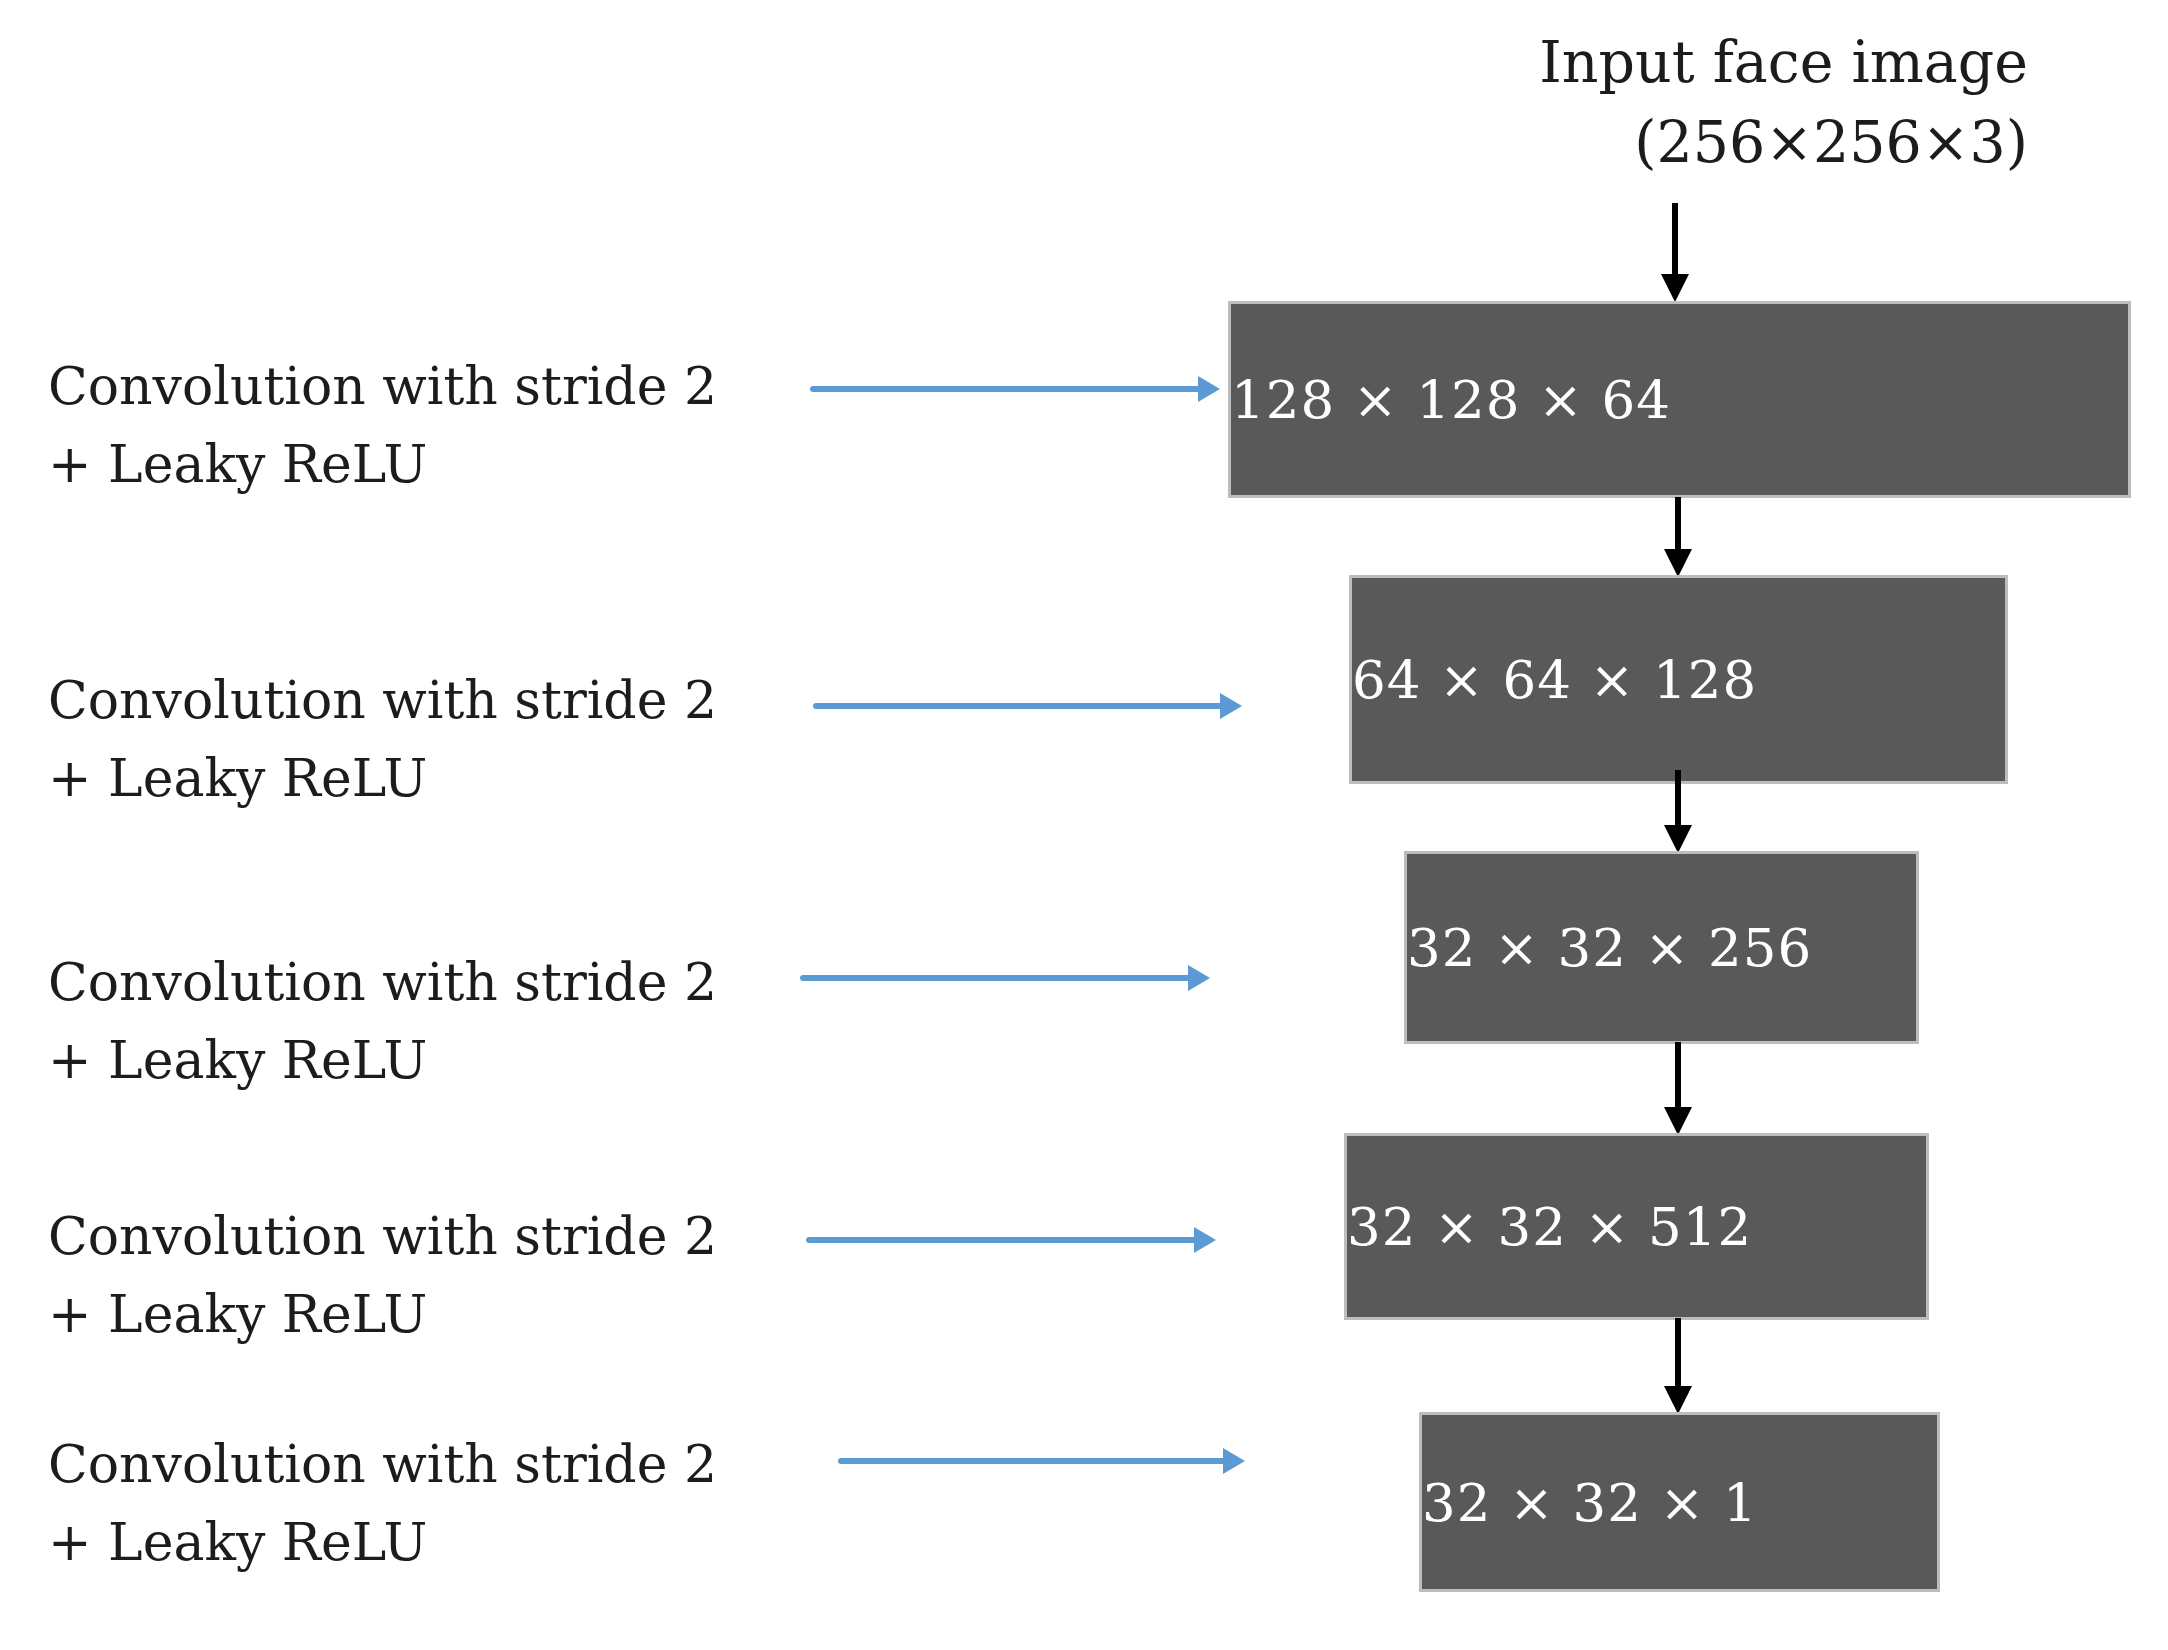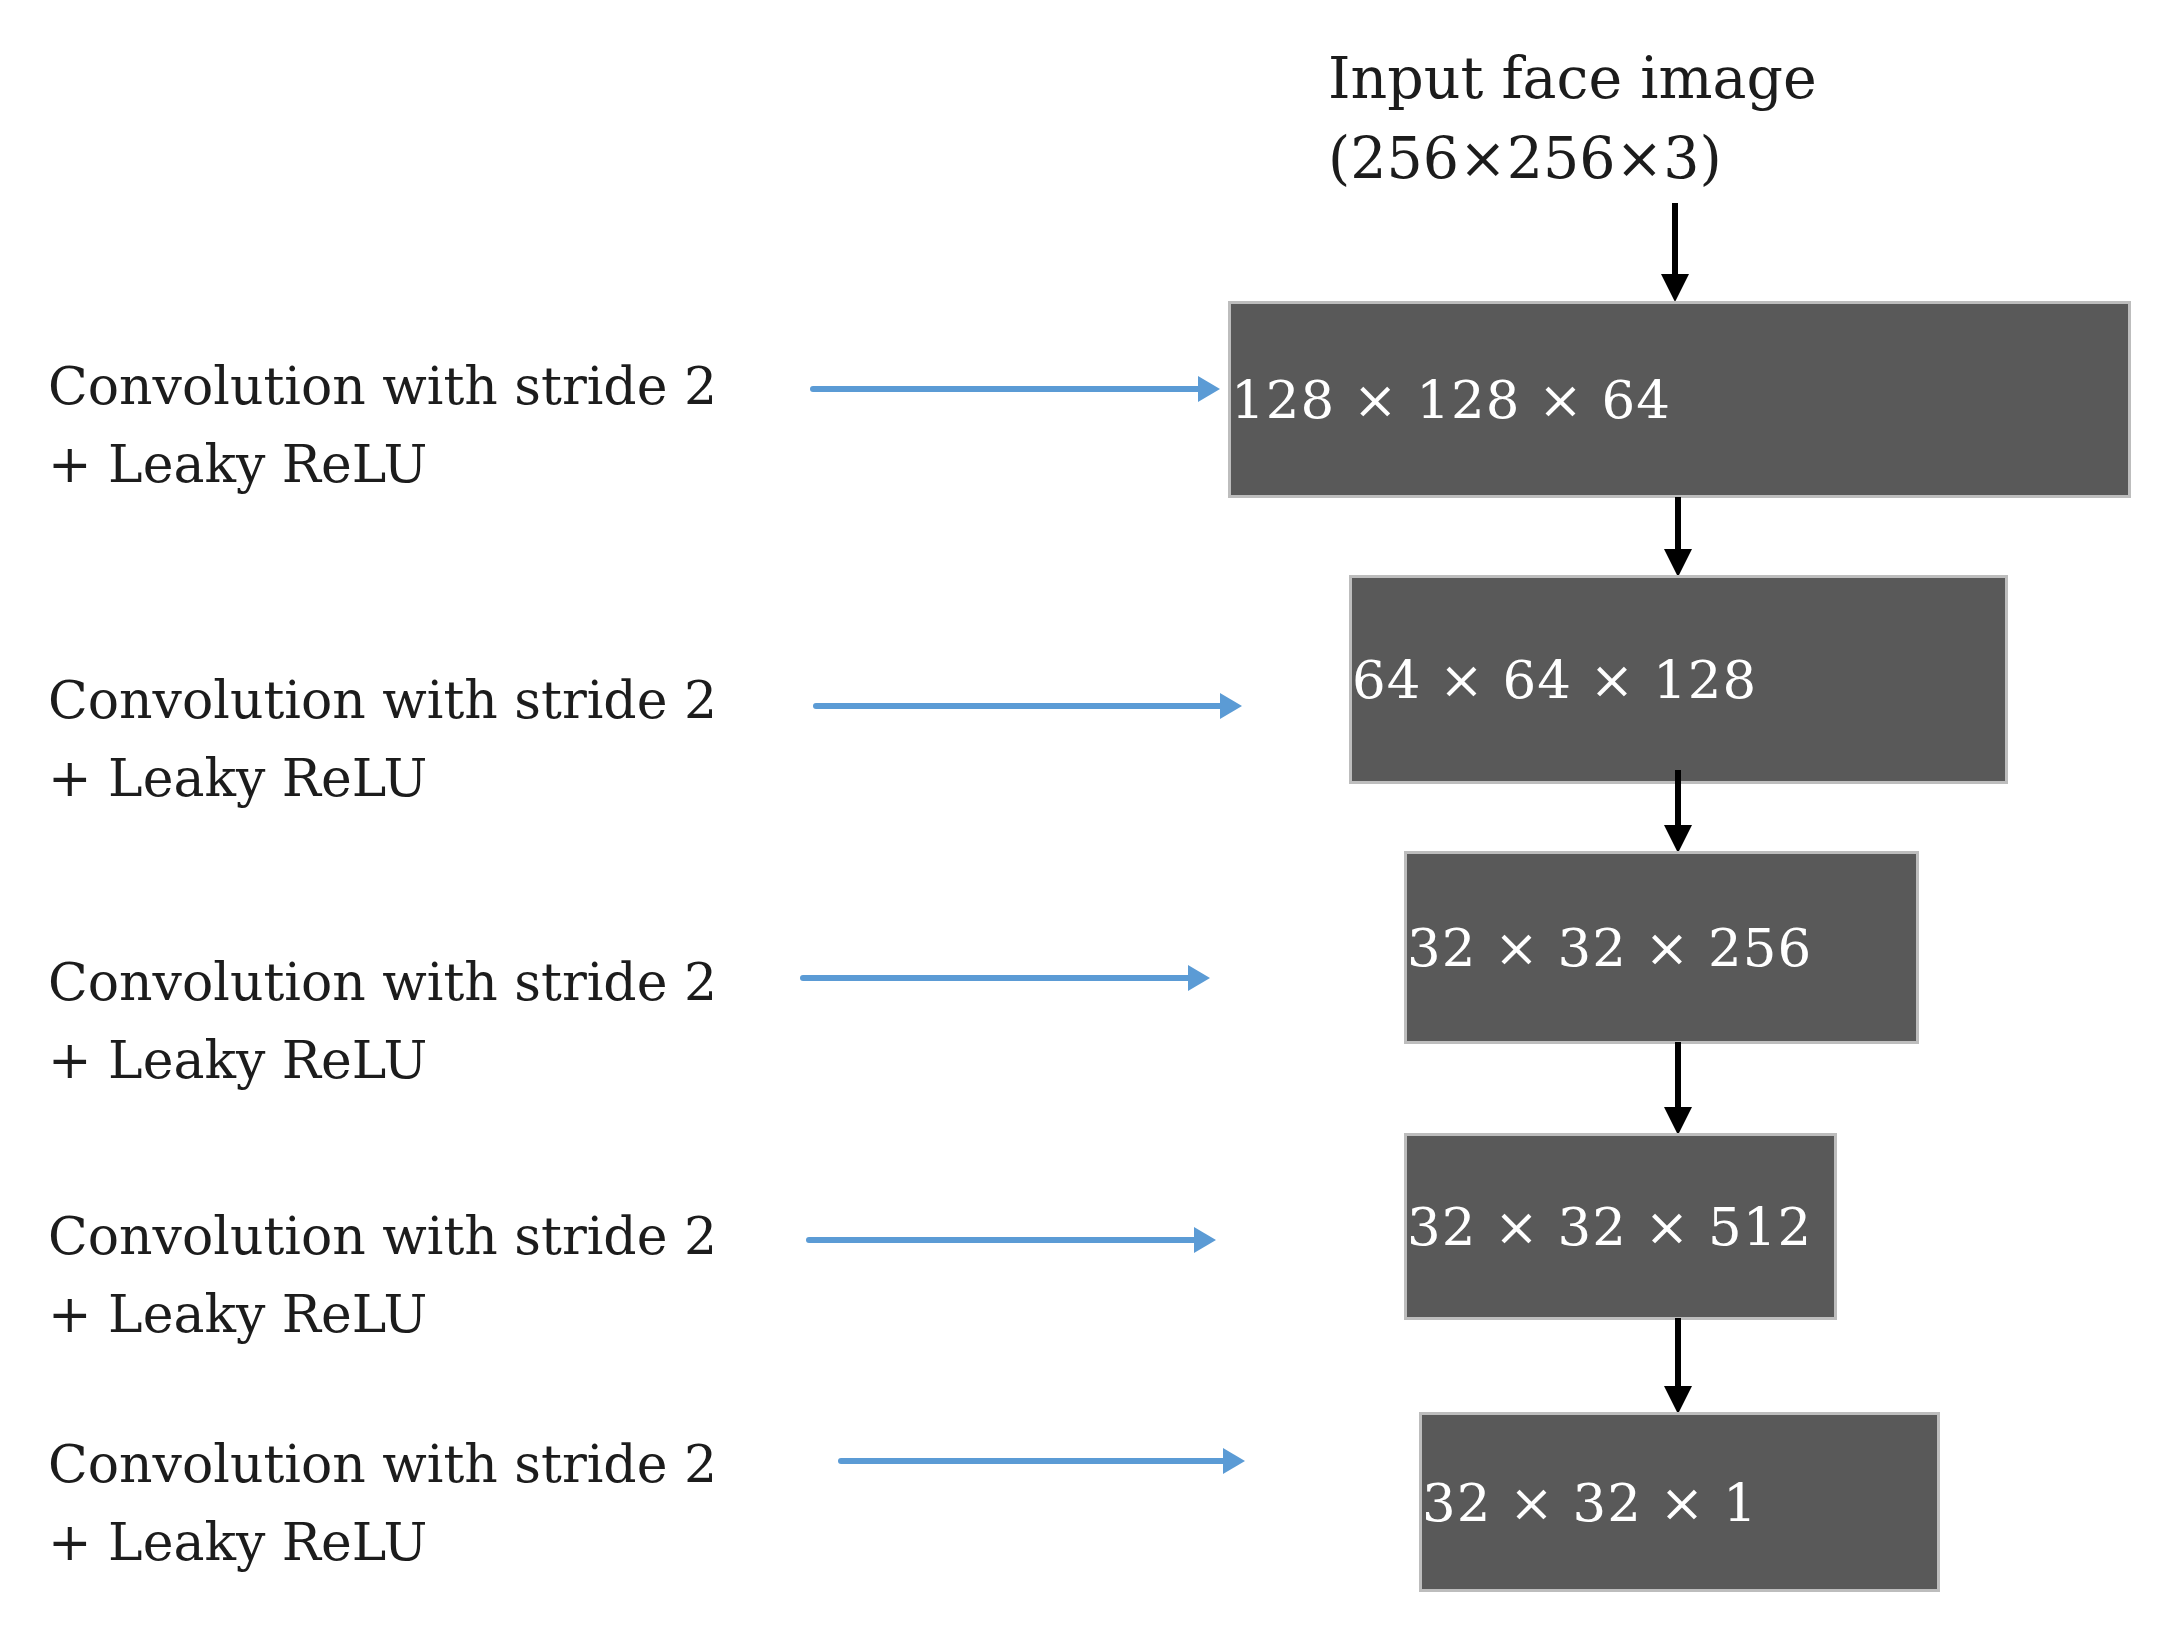--- a/index.html
+++ b/index.html
@@ -17,24 +17,23 @@
     width:2168px;height:1650px;
     background:var(--background);
     font-family:"DejaVu Serif","Liberation Serif",serif;
     overflow:hidden;
   }
 
   
   .title{
     position:absolute;
     left:1328px;top:22px;width:700px;
-    text-align:left;
+    text-align:right;
     font-size:57px;line-height:80px;
     color:var(--text);
-    margin-top:16px;
   }
 
   
   .conv-label{
     position:absolute;
     left:48px;width:800px;
     font-size:52px;line-height:78px;
     color:var(--text);
     white-space:nowrap;
   }
@@ -115,21 +114,21 @@
 
   <div class="layer-box" style="left:1404px;top:851px;width:515px;height:193px">
     <span>32 × 32 × 256</span>
   </div>
 
   <div class="varrow" style="left:1678px;top:1042px;height:93px">
     <div class="vshaft"></div>
     <div class="vhead"></div>
   </div>
 
-  <div class="layer-box" style="left:1404px;top:1133px;width:433px;height:187px">
+  <div class="layer-box" style="left:1344px;top:1133px;width:585px;height:187px">
     <span>32 × 32 × 512</span>
   </div>
 
   <div class="varrow" style="left:1678px;top:1318px;height:96px">
     <div class="vshaft"></div>
     <div class="vhead"></div>
   </div>
 
   <div class="layer-box" style="left:1419px;top:1412px;width:521px;height:180px">
     <span>32 × 32 × 1</span>

